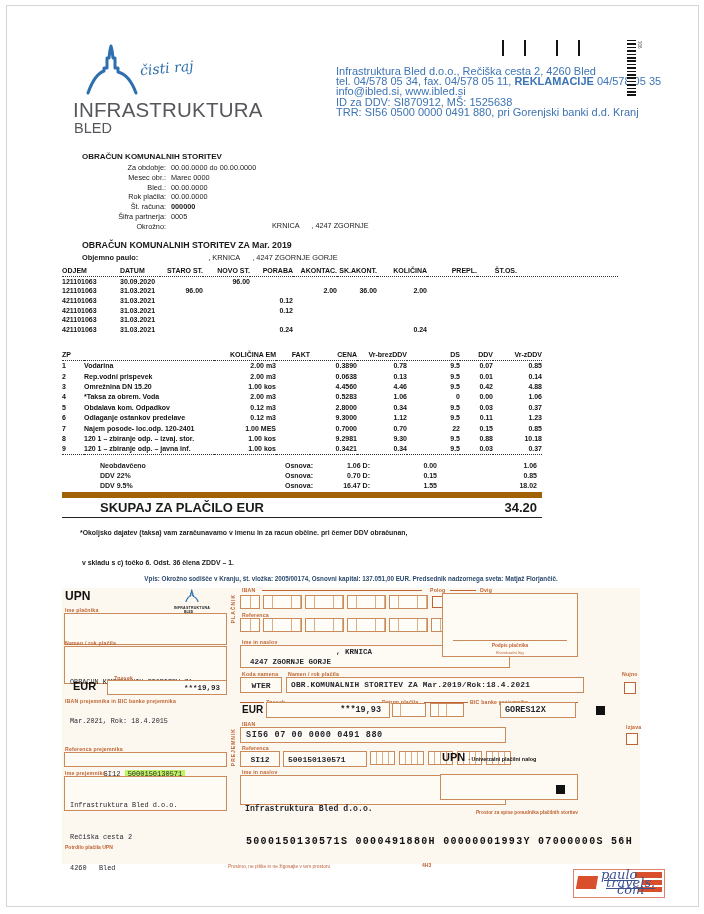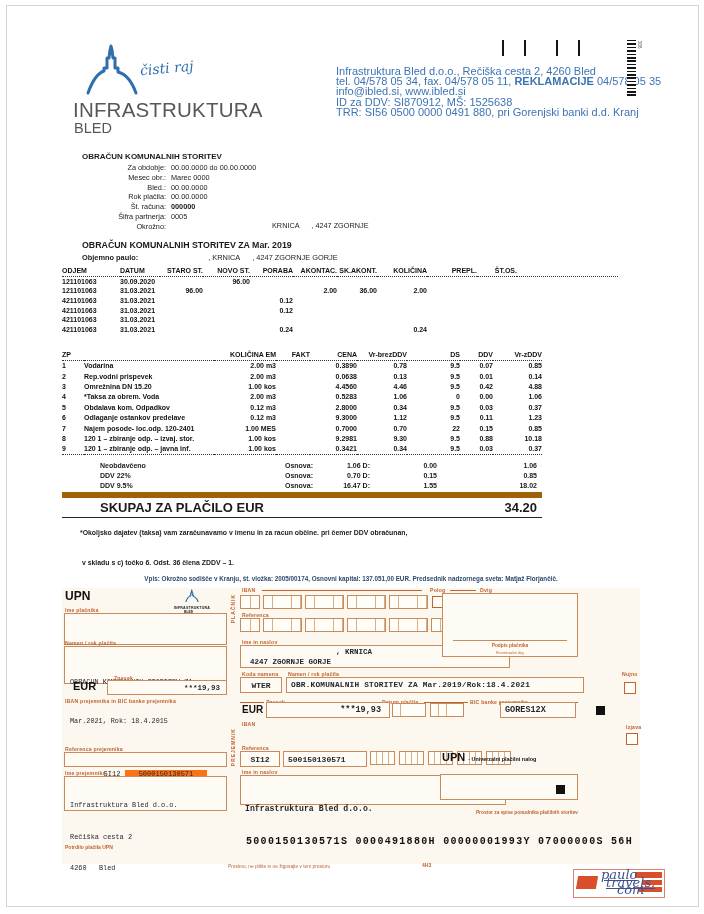--- a/index.html
+++ b/index.html
@@ -88,21 +88,21 @@
   #talon-title { position:absolute; left:3px; top:1px; font-size:12px; font-weight:bold; color:#111; }
   #talon-logo { position:absolute; left:96px; top:0; width:68px; text-align:center; color:#222; }
   #talon-logo .l1 { font-size:3.6px; font-weight:bold; letter-spacing:0.2px; }
   #talon-logo .l2 { font-size:3.4px; font-weight:bold; text-align:left; padding-left:26px; }
   #t-payer-box { left:2px; top:25px; width:163px; height:32px; }
   #t-namen-box { left:2px; top:58px; width:163px; height:38px; padding:3px 0 0 5px; font-size:6.8px; line-height:13px; }
   #t-eur { position:absolute; left:11px; top:92px; font-size:11px; font-weight:bold; color:#111; }
   #t-amount-box { left:45px; top:92px; width:120px; height:15px; line-height:14px; text-align:right; padding-right:6px; font-size:7.5px; font-weight:bold; }
   #t-iban-box { left:2px; top:116px; width:163px; height:29px; padding:2px 0 0 5px; font-size:7px; line-height:13px; }
   #t-ref-box { left:2px; top:164px; width:163px; height:15px; line-height:14px; padding-left:5px; font-size:7px; }
-  #t-ref-box .hl { background:#f97316; padding:0 14px; }
+  #t-ref-box .hl { background:#bef264; padding:0 3px; }
   #t-ime-box { left:2px; top:188px; width:163px; height:35px; padding:2px 0 0 5px; font-size:6.9px; line-height:10.5px; }
   #talon-footer { position:absolute; left:3px; top:256px; font-size:5px; font-weight:bold; color:#bf6434; }
 
   #upn-main { position:absolute; left:178px; top:0; width:400px; height:276px; }
   .vlbl { position:absolute; writing-mode:vertical-rl; transform:rotate(180deg); font-size:5px; font-weight:bold; color:#bf6434; letter-spacing:1px; }
   #v-placnik { left:-10px; top:6px; }
   #v-prejemnik { left:-10px; top:140px; }
 
   #m-iban-grid { left:0; top:7px; }
   #m-ref-grid { left:0; top:30px; }
@@ -546,20 +546,21 @@
       <div id="m-eur">EUR</div>
       <div class="obox mono" id="m-amount-box">***19,93</div>
       <div class="seg seg4d" style="position:absolute; left:152px; top:115px;"></div>
       <div class="seg seg4d" style="position:absolute; left:190px; top:115px;"></div>
       <div class="obox mono" id="m-bic-box">GORES12X</div>
       <div class="sq" style="left:356px; top:118px;"></div>
       <div class="olbl" style="left:386px; top:136px;">Izjava</div>
       <div class="cb" style="left:386px; top:145px;"></div>
 
       <div class="olbl" style="left:2px; top:133px;">IBAN</div>
+      <div class="obox mono" id="m-iban-box">SI56 07 00 0000 0491 880</div>
 
       <div class="olbl" style="left:2px; top:157px;">Referenca</div>
       <div class="obox mono" id="m-si12-box">SI12</div>
       <div class="obox mono" id="m-refnum-box">500150130571</div>
       <div class="seg seg4s" style="position:absolute; left:130px; top:163px;"></div>
       <div class="seg seg4s" style="position:absolute; left:159px; top:163px;"></div>
       <div class="seg seg4s" style="position:absolute; left:188px; top:163px;"></div>
       <div class="seg seg4s" style="position:absolute; left:217px; top:163px;"></div>
       <div class="seg seg4s" style="position:absolute; left:246px; top:163px;"></div>
 

